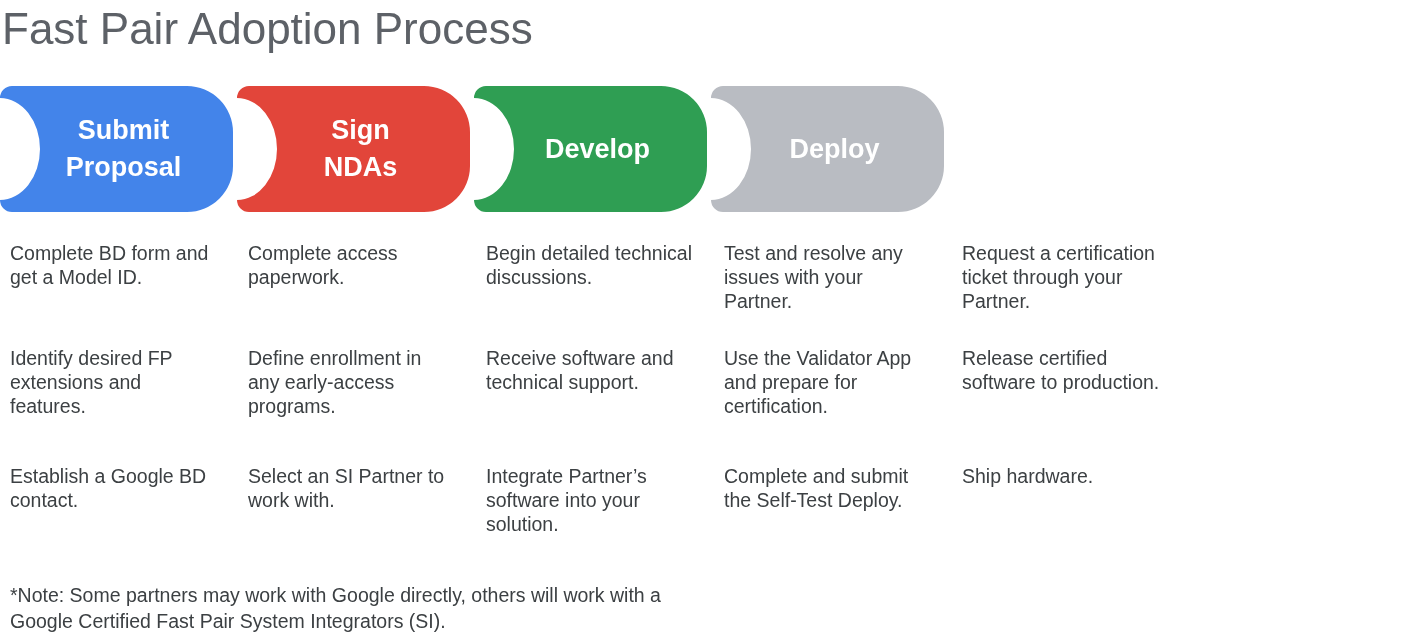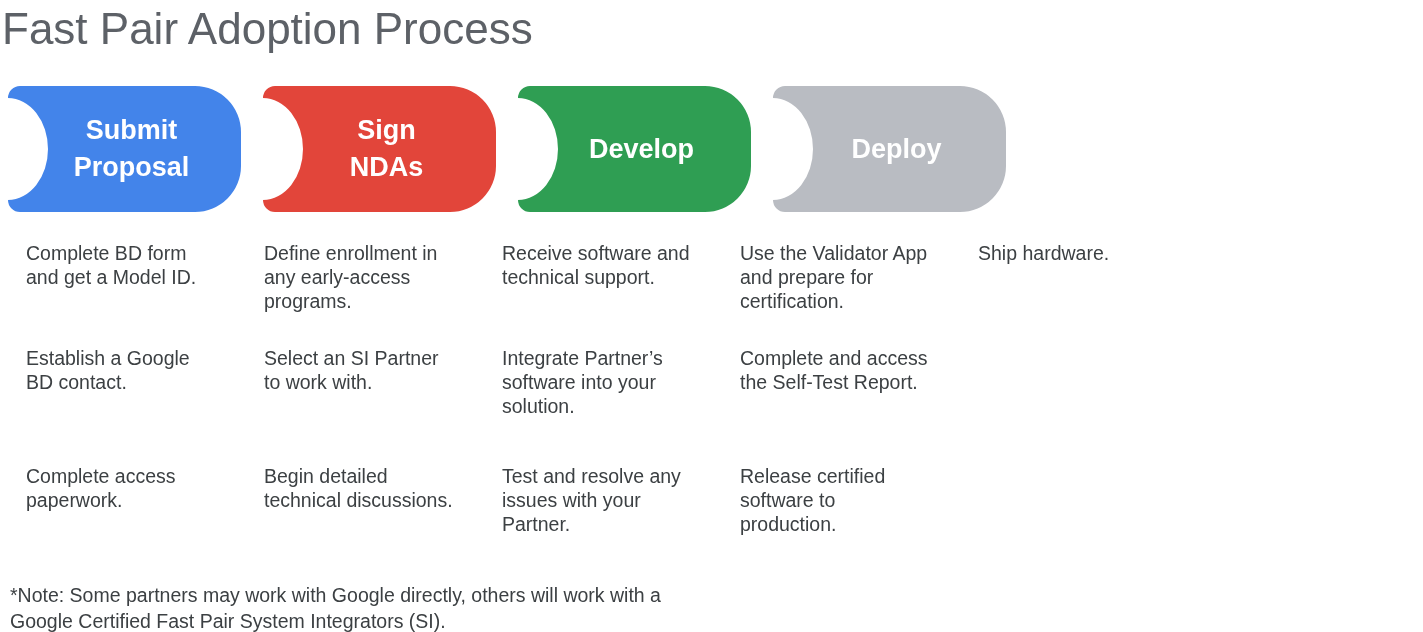--- a/index.html
+++ b/index.html
@@ -10,22 +10,22 @@
     background:#fff;
     overflow:hidden;
   }
   .page-title{
     position:absolute;top:0px;left:2px;
     font-size:44px;line-height:58px;font-weight:400;
     color:#5d6167;letter-spacing:0px;
     margin:0;
   }
   .stage-row{
-    position:absolute;top:86px;left:8px;
-    display:flex;gap:22px;height:126px;
+    position:absolute;top:86px;left:0;
+    display:flex;gap:4px;height:126px;
   }
   .stage{
     position:relative;
     flex:0 0 233px;width:233px;height:126px;
   }
   .stage svg{display:block;width:233px;height:126px;}
   .stage-label{
     position:absolute;inset:0;
     display:flex;align-items:center;justify-content:center;
     text-align:center;
@@ -40,21 +40,20 @@
     grid-template-columns:repeat(6,233px);
     grid-auto-flow:column;
     grid-template-rows:105px 118px 120px;
     column-gap:5px;
   }
   .bullet{
     box-sizing:border-box;
     padding:0 16px 0 10px;
     font-size:19.5px;line-height:24px;
     color:#3c4043;
-    margin-left:16px;
   }
   .footnote{
     position:absolute;top:582px;left:10px;
     font-size:19.5px;line-height:26px;
     color:#3c4043;
     white-space:pre-line;
   }
 </style>
 </head>
 <body>
@@ -94,34 +93,36 @@
       <svg viewBox="0 0 233 126" aria-hidden="true">
         <path d="M 12 0 H 187 A 46 46 0 0 1 233 46 V 80 A 46 46 0 0 1 187 126 H 12 A 12 12 0 0 1 0 114 A 40 51 0 0 0 0 12 A 12 12 0 0 1 12 0 Z" fill="#B9BCC2"></path>
       </svg>
       <div class="stage-label">Deploy</div>
     </div>
 
   </div>
 
   <div class="bullet-grid">
     <div class="bullet">Complete BD form and get a Model ID.</div>
+    <div class="bullet">Identify desired FP extensions and features.</div>
     <div class="bullet">Establish a Google BD contact.</div>
 
     <div class="bullet">Complete access paperwork.</div>
     <div class="bullet">Define enrollment in any early-access programs.</div>
     <div class="bullet">Select an SI Partner to work with.</div>
 
     <div class="bullet">Begin detailed technical discussions.</div>
     <div class="bullet">Receive software and technical support.</div>
 
     <div class="bullet">Integrate Partner’s software into your solution.</div>
     <div class="bullet">Test and resolve any issues with your Partner.</div>
     <div class="bullet">Use the Validator App and prepare for certification.</div>
 
-    <div class="bullet">Complete and access the Self-Test Report.</div>
+    <div class="bullet">Complete and submit the Self-Test Deploy.</div>
+    <div class="bullet">Request a certification ticket through your Partner.</div>
 
     <div class="bullet">Release certified software to production.</div>
     <div class="bullet">Ship hardware.</div>
   </div>
 
   <div class="footnote">*Note: Some partners may work with Google directly, others will work with a
 Google Certified Fast Pair System Integrators (SI).</div>
 
 </div>
 

